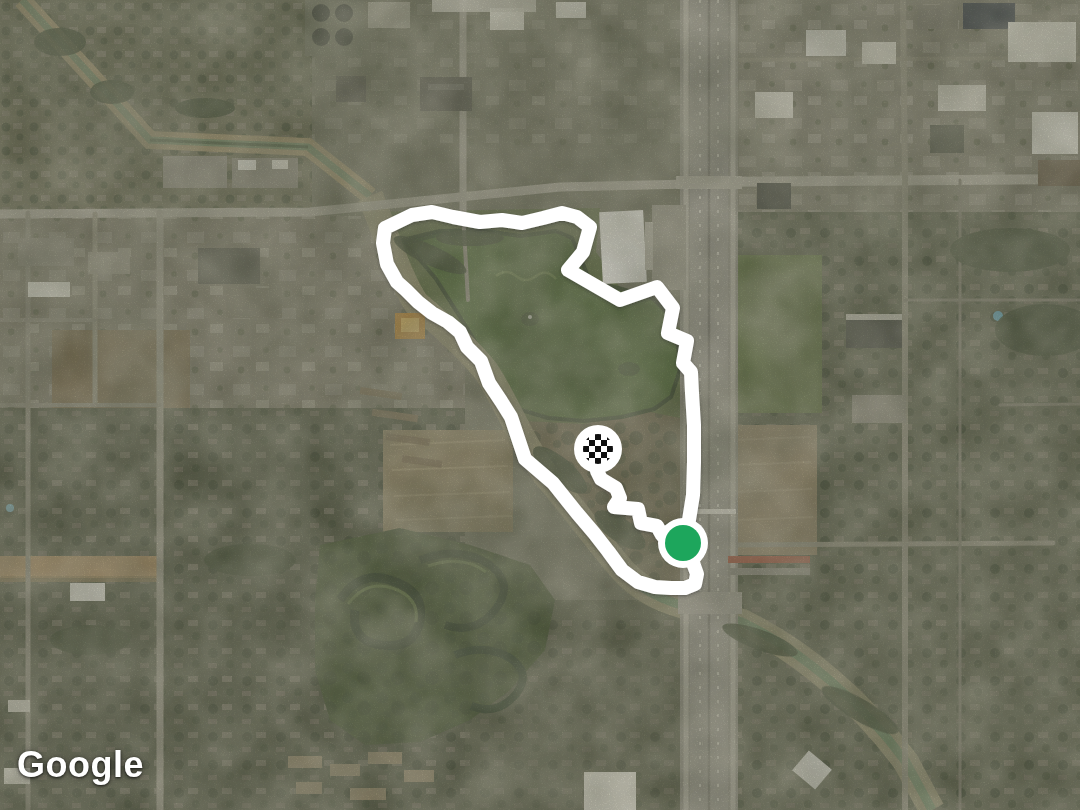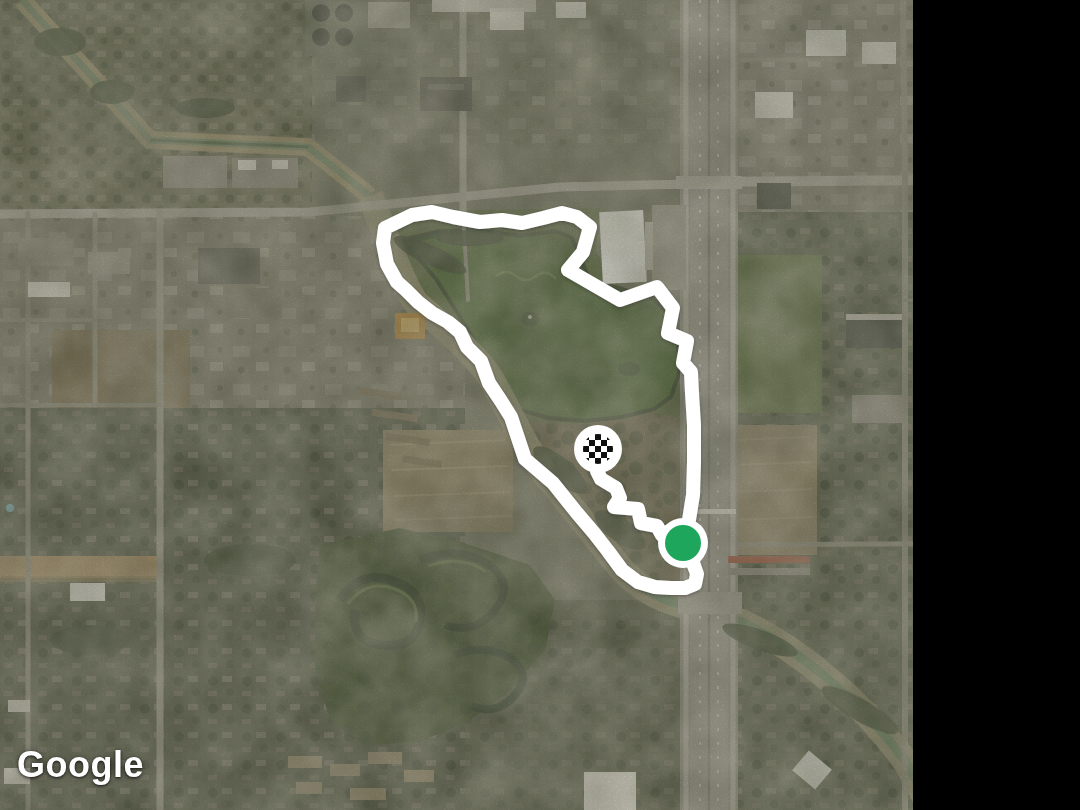--- a/index.html
+++ b/index.html
@@ -1,16 +1,16 @@
 <!DOCTYPE html>
 <html><head>
 <meta charset="utf-8">
 <style>
   html,body{margin:0;padding:0;background:#000;}
-  .stage{position:relative;width:869px;height:810px;overflow:hidden;font-family:"Liberation Sans",sans-serif;padding-left:44px;}
+  .stage{position:relative;width:1080px;height:810px;overflow:hidden;font-family:"Liberation Sans",sans-serif;}
   .stage svg{position:absolute;left:0;top:0;display:block;}
   .google-logo{
     position:absolute;left:17px;bottom:24px;
     color:#ffffff;font-size:36px;font-weight:700;letter-spacing:.5px;
     font-family:"Liberation Sans",sans-serif;
     text-shadow:0 1px 3px rgba(0,0,0,.75),0 0 8px rgba(30,30,30,.55);
     user-select:none;
   }
 </style>
 </head>

